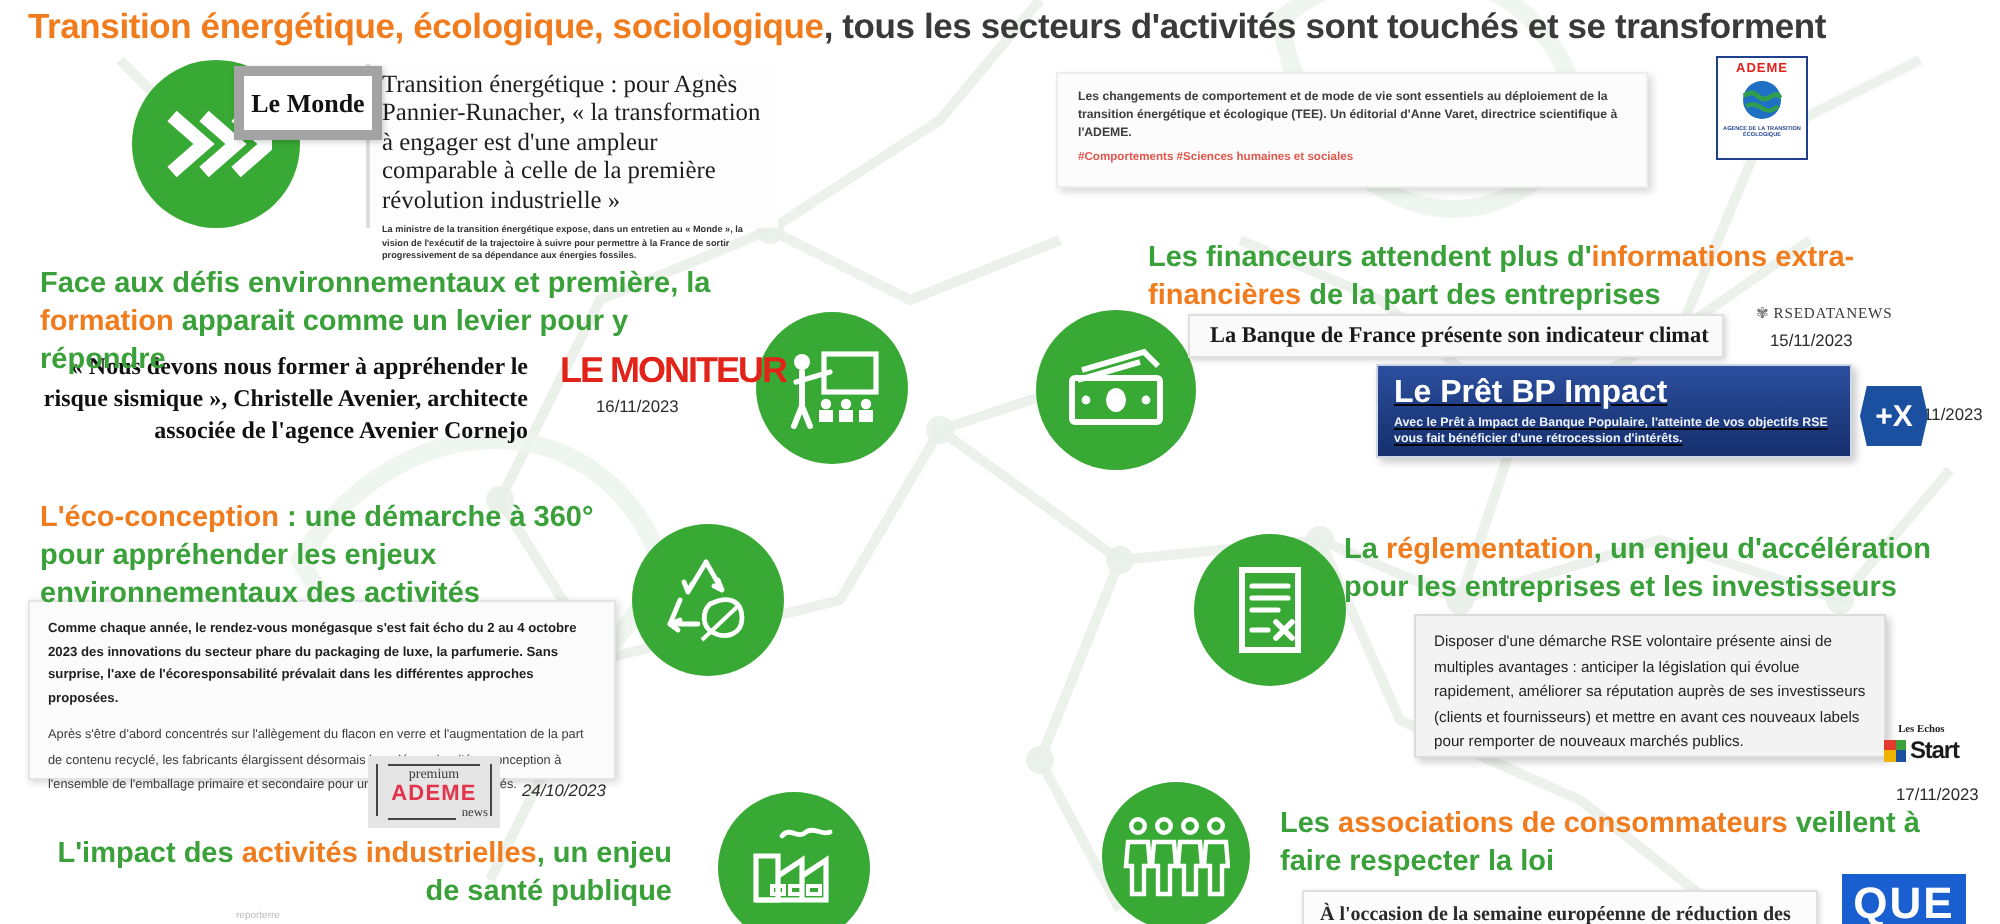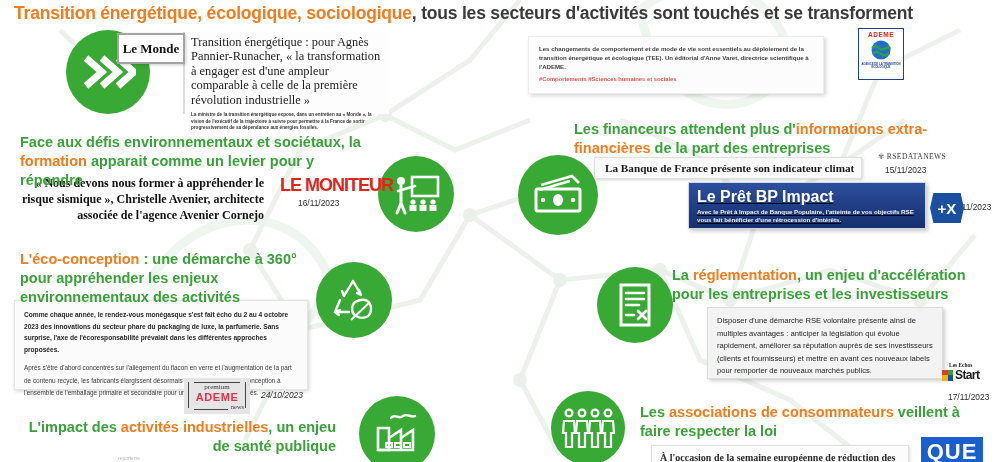--- a/index.html
+++ b/index.html
@@ -34,21 +34,21 @@
     position:absolute;border-radius:50%;background:#39a935;
     display:flex;align-items:center;justify-content:center;z-index:3;
   }
   .clip-plain{
     position:absolute;background:#fdfdfd;z-index:4;
     box-sizing:border-box;
   }
   .serif{font-family:"Liberation Serif",serif;}
 
   .lemonde-logo{
-    position:absolute;background:#ffffff;border:2px solid #a3a3a3;
+    position:absolute;background:#ffffff;border:5px solid #a3a3a3;
     box-shadow:1px 1px 3px rgba(0,0,0,.2);
     display:flex;align-items:center;justify-content:center;
     font-family:"Liberation Serif",serif;font-weight:bold;
     color:#111;z-index:6;
   }
 
   .art-title{
     font-family:"Liberation Serif",serif;font-size:12.4px;line-height:14.4px;
     color:#1d1d1d;
   }
@@ -238,21 +238,21 @@
     <div class="ad-word">ADEME</div>
     <svg width="26" height="22" viewBox="0 0 26 22" style="margin-top:1px;">
       <circle cx="13" cy="11" r="9.5" fill="#1f6fc4"></circle>
       <path d="M4 9 Q8 6 11 9 Q14 12 18 9 Q21 7 22 10" stroke="#2f9f4f" stroke-width="2.4" fill="none"></path>
       <path d="M5 14 Q9 12 13 15 Q17 18 21 14" stroke="#2f9f4f" stroke-width="2.2" fill="none"></path>
     </svg>
     <div class="ad-sub">AGENCE DE LA TRANSITION ÉCOLOGIQUE</div>
   </div>
 
   <div class="sec-head" style="left:20px;top:133px;width:350px;">
-    <span>Face aux défis environnementaux et sociétaux, la </span><span class="or">formation</span><span> apparait comme un levier pour y répondre</span>
+    <span>Face aux défis environnementaux et première, la </span><span class="or">formation</span><span> apparait comme un levier pour y répondre</span>
   </div>
 
   <div class="quote-serif" style="position:absolute;left:20px;top:175px;width:244px;text-align:right;">
     <span>« Nous devons nous former à appréhender le risque sismique », Christelle Avenier, architecte associée de l'agence Avenier Cornejo</span>
   </div>
 
   <div class="moniteur" style="left:280px;top:175px;">
     <span>LE MONITEUR</span>
   </div>
   <div class="datelbl" style="left:298px;top:198px;">

